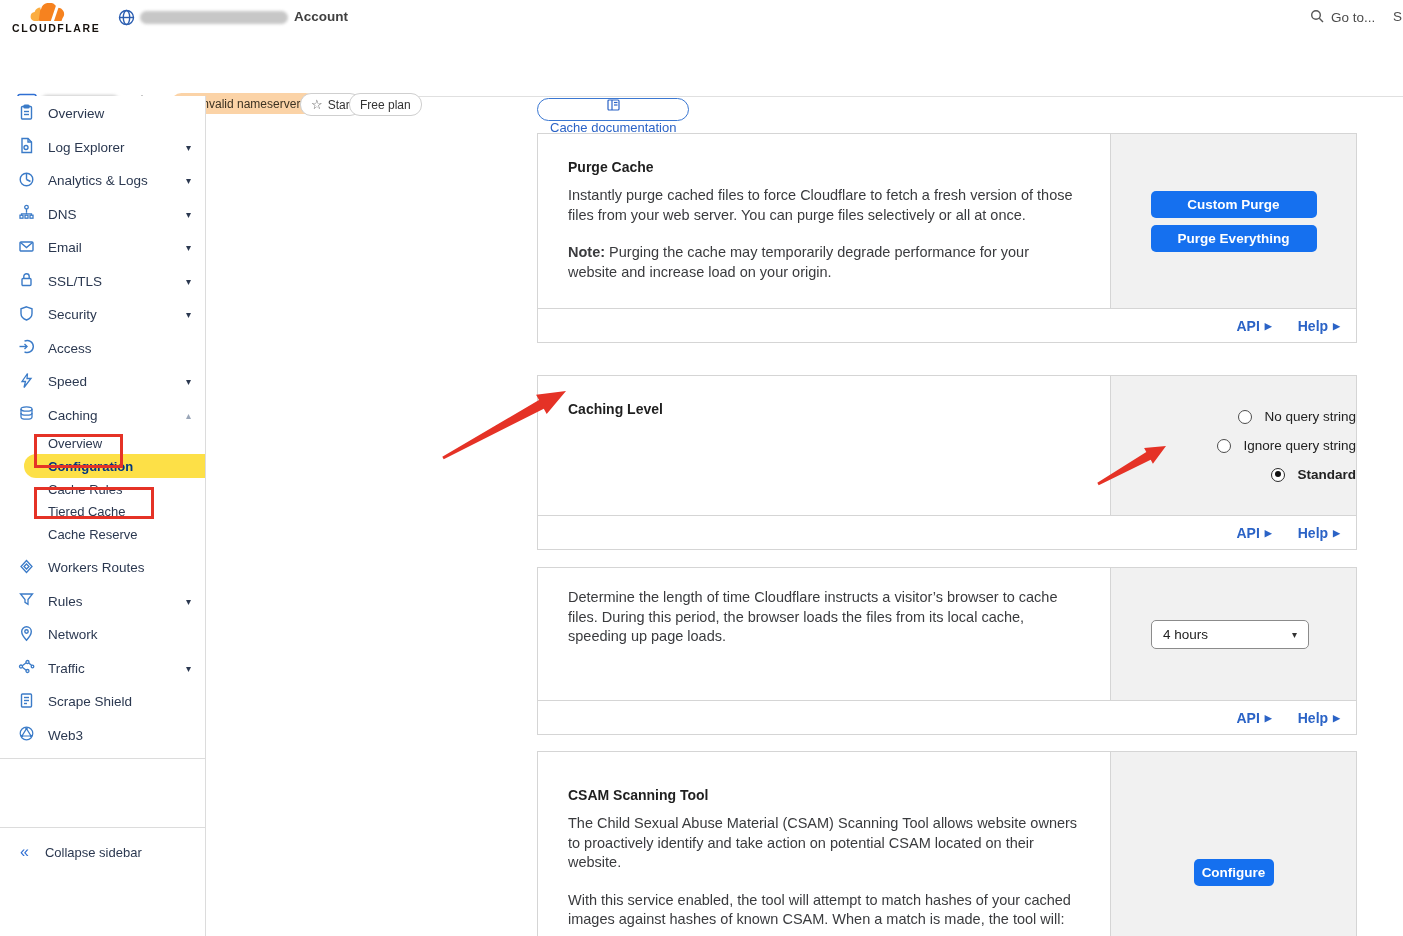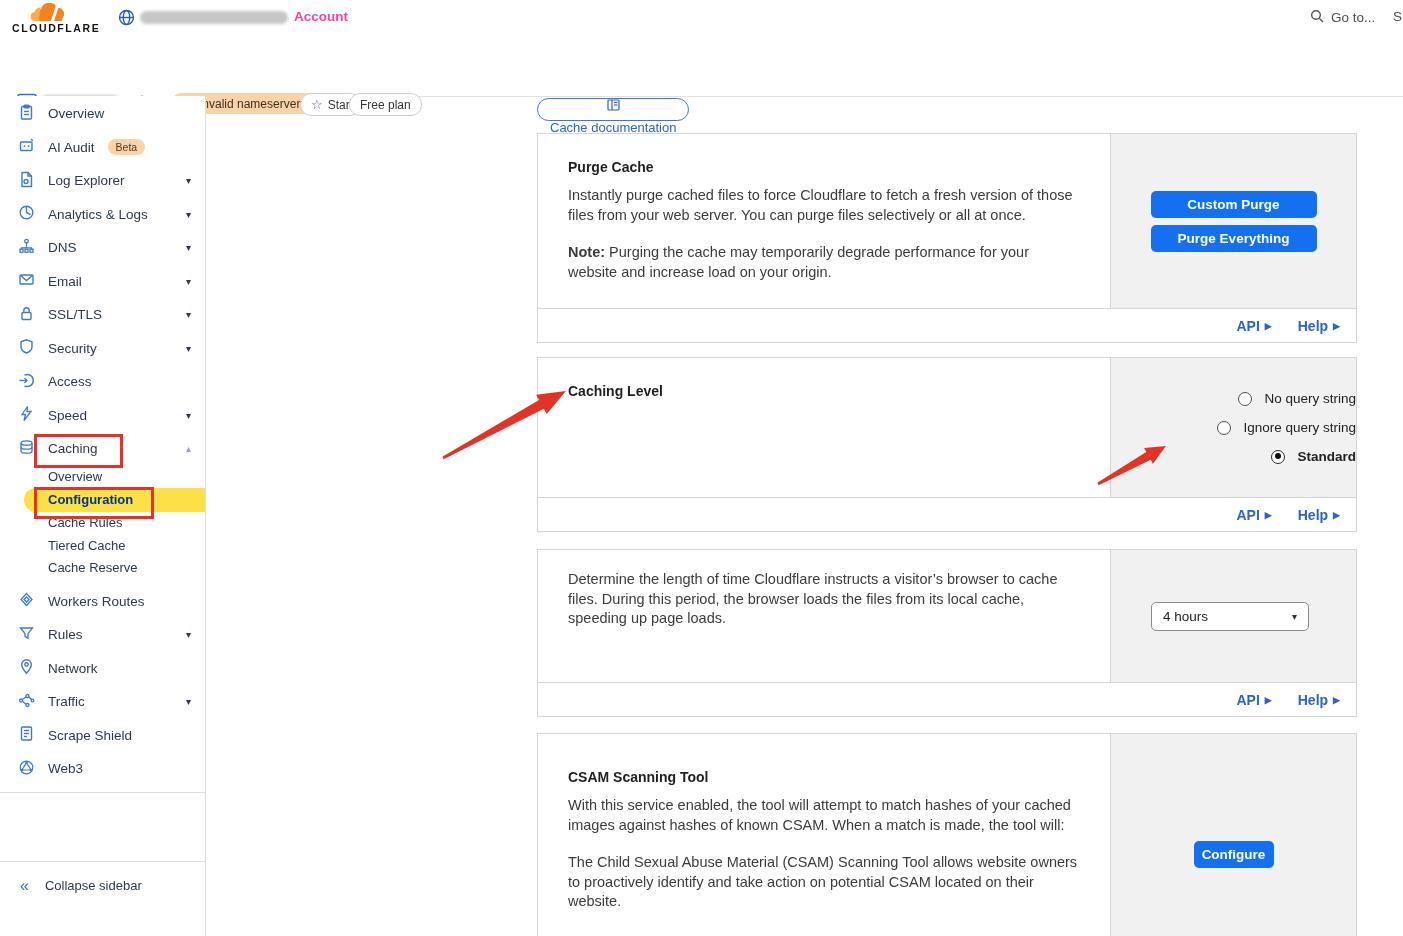--- a/index.html
+++ b/index.html
@@ -5,21 +5,21 @@
   html,body{margin:0;padding:0;background:#fff;}
   #frame{position:relative;width:1403px;height:936px;overflow:hidden;background:#fff;
          font-family:"Liberation Sans",sans-serif;color:#3a3b3e;}
   
   .topbar{position:absolute;left:0;top:0;width:100%;height:37px;background:#fff;
           border-bottom:1px solid #e4e4e4;display:flex;align-items:center;}
   .logo{position:absolute;left:12px;top:3px;}
   .globe{position:absolute;left:118px;top:9px;}
   .redact1{position:absolute;left:140px;top:11px;width:148px;height:13px;background:#c7c7c7;
            border-radius:7px;filter:blur(1.5px);}
-  .acct{position:absolute;left:294px;top:9px;font-size:13.5px;font-weight:700;color:#ec4899;}
+  .acct{position:absolute;left:294px;top:9px;font-size:13.5px;font-weight:700;color:#404040;}
   .goto{position:absolute;left:1310px;top:9px;display:flex;align-items:center;gap:7px;
         font-size:13.5px;color:#4c4c4c;cursor:pointer;}
   .support{position:absolute;left:1393px;top:9px;font-size:13.5px;color:#4c4c4c;cursor:pointer;}
   
   .sitebar{position:absolute;left:0;top:37px;width:100%;height:59px;background:#fff;
            border-bottom:1px solid #e0e0e0;}
   .winicon{position:absolute;left:17px;top:56px;}
   .redact2{position:absolute;left:40px;top:58px;width:80px;height:15px;background:#cccccc;
            border-radius:8px;filter:blur(1.5px);}
   .sitet{position:absolute;left:121px;top:57px;font-size:14px;font-weight:700;color:#111;}
@@ -50,21 +50,21 @@
   .spacer{height:62px;}
   .collapse{height:48px;display:flex;align-items:center;gap:16px;padding-left:20px;font-size:13px;
             color:#2b3850;cursor:pointer;}
   .collapse .laq{color:#2f6fd3;font-size:16px;}
   .nico{flex:0 0 17px;}
   
   .content{position:absolute;left:537px;top:96px;width:820px;}
   .docbtn{display:inline-flex;align-items:center;gap:6px;height:21px;padding:0 12px;margin-top:2px;
           border:1px solid #3a77d2;border-radius:12px;color:#2b63c6;font-size:13px;cursor:pointer;background:#fff;flex-direction:column;}
   .card{border:1px solid #d5d5d5;background:#fff;}
-  .c1{margin-top:12px;} .c2{margin-top:14px;} .c3{margin-top:17px;} .c4{margin-top:16px;}
+  .c1{margin-top:12px;} .c2{margin-top:32px;} .c3{margin-top:17px;} .c4{margin-top:16px;}
   .cbody{display:flex;}
   .cleft{flex:1;padding:20px 30px 0 30px;box-sizing:border-box;}
   .cright{width:246px;background:#f1f1f1;border-left:1px solid #d5d5d5;box-sizing:border-box;
           display:flex;flex-direction:column;}
   .ctitle{font-size:14px;font-weight:700;color:#1f1f1f;margin:5px 0 11px 0;}
   .cp{font-size:14.5px;line-height:19.5px;color:#3a3b3e;margin:0;max-width:525px;}
   .cp+.cp{margin-top:18px;}
   .cfoot{height:33px;border-top:1px solid #d5d5d5;display:flex;justify-content:flex-end;
          align-items:center;gap:26px;padding-right:16px;}
   .flink{color:#2b63c6;font-size:14px;font-weight:700;display:flex;align-items:center;gap:5px;cursor:pointer;}
@@ -172,30 +172,20 @@
     <div class="nrow">
       <span class="nico"><svg width="17" height="17" viewBox="0 0 17 17" fill="none" stroke="#3b7bc8" stroke-width="1.4">
             <rect x="3.5" y="2.5" width="10" height="12.5" rx="1"></rect>
             <rect x="6" y="1.2" width="5" height="2.6" rx="0.8"></rect>
             <line x1="6" y1="7.5" x2="11" y2="7.5"></line>
             <line x1="6" y1="10.5" x2="11" y2="10.5"></line>
           </svg></span>
       <span class="lbl">Overview</span>
     </div>
 
-    <div class="nrow">
-      <span class="nico"><svg width="17" height="17" viewBox="0 0 17 17" fill="none" stroke="#3b7bc8" stroke-width="1.4">
-            <rect x="2.5" y="5" width="11.5" height="8.5" rx="1"></rect>
-            <circle cx="6.5" cy="9.2" r="0.9" fill="#3b7bc8" stroke="none"></circle>
-            <circle cx="10.5" cy="9.2" r="0.9" fill="#3b7bc8" stroke="none"></circle>
-            <line x1="13" y1="2" x2="14.8" y2="3.8"></line>
-          </svg></span>
-      <span class="lbl">AI Audit</span>
-      <span class="mbadge beta">Beta</span>
-    </div>
 
     <div class="nrow">
       <span class="nico"><svg width="17" height="17" viewBox="0 0 17 17" fill="none" stroke="#3b7bc8" stroke-width="1.4">
             <path d="M4 1.5 h6 l3.5 3.5 v10.5 h-9.5 z"></path>
             <path d="M10 1.5 v3.5 h3.5"></path>
             <circle cx="8" cy="10.5" r="2"></circle>
           </svg></span>
       <span class="lbl">Log Explorer</span>
       <span class="chev">▾</span>
     </div>
@@ -445,22 +435,22 @@
             <span class="tri">▶</span>
           </span>
       </div>
     </div>
 
     
     <div class="card c4">
       <div class="cbody">
         <div class="cleft" style="padding-top:30px;">
           <div class="ctitle">CSAM Scanning Tool</div>
+          <p class="cp">The Child Sexual Abuse Material (CSAM) Scanning Tool allows website owners to proactively identify and take action on potential CSAM located on their website.</p>
           <p class="cp">With this service enabled, the tool will attempt to match hashes of your cached images against hashes of known CSAM. When a match is made, the tool will:</p>
-          <p class="cp">The Child Sexual Abuse Material (CSAM) Scanning Tool allows website owners to proactively identify and take action on potential CSAM located on their website.</p>
 
         </div>
         <div class="cright cfg">
           <button class="btn cfgbtn">Configure</button>
         </div>
       </div>
     </div>
   </div>
 
   <div class="redbox rb1"></div>

